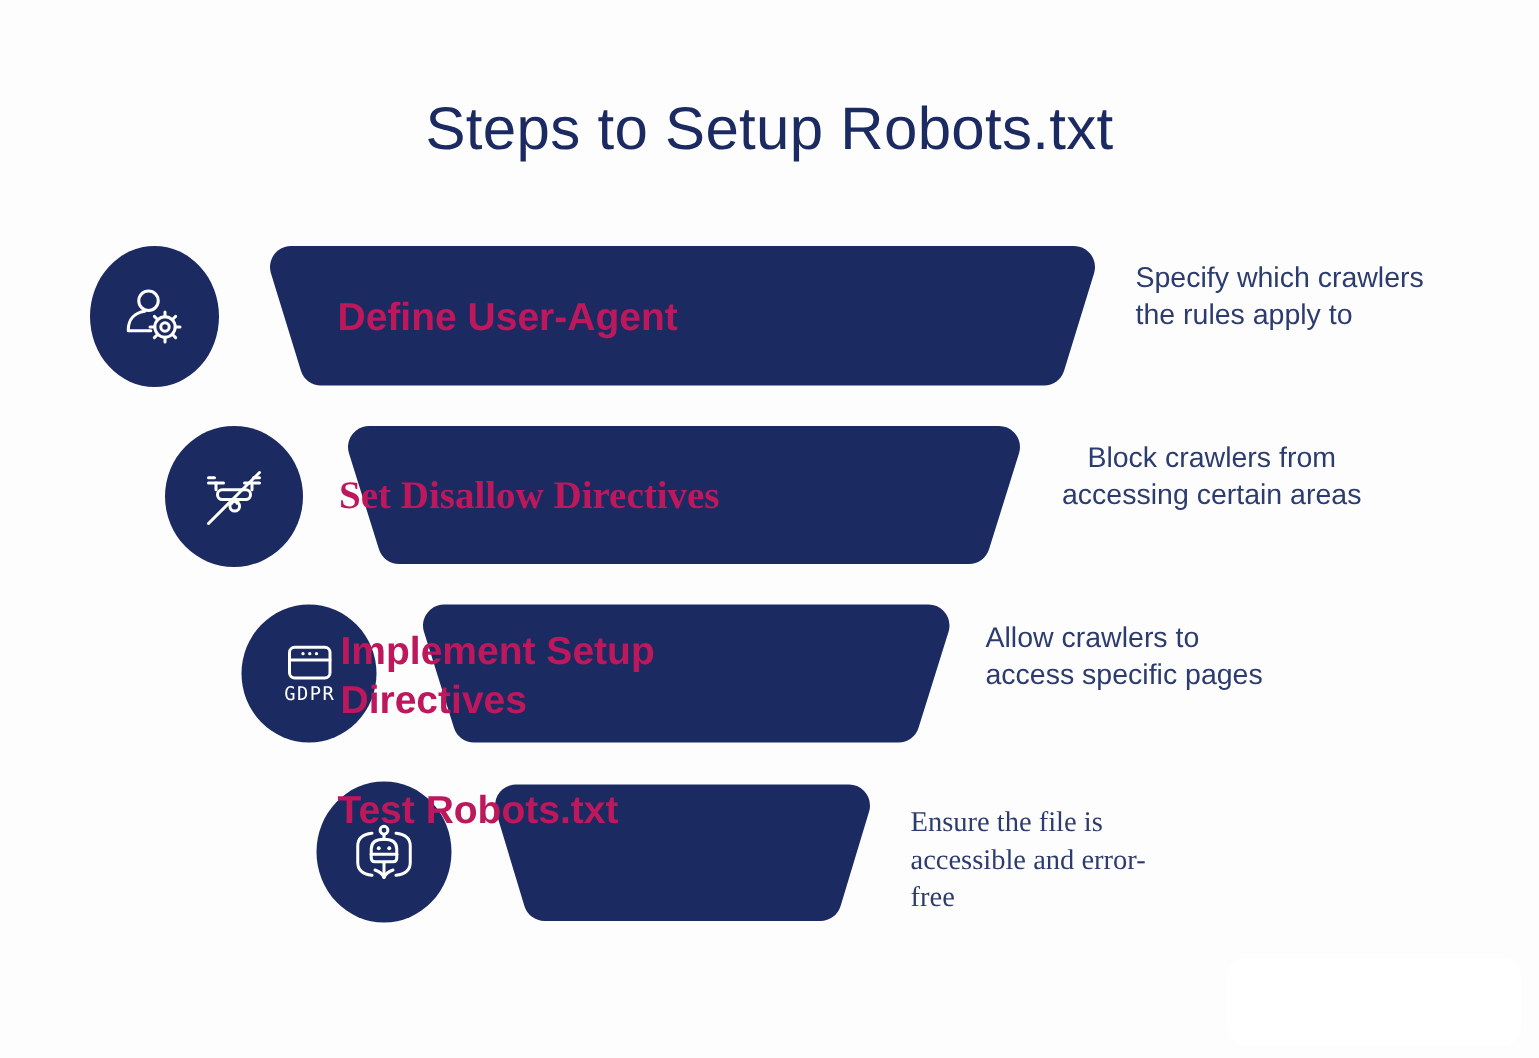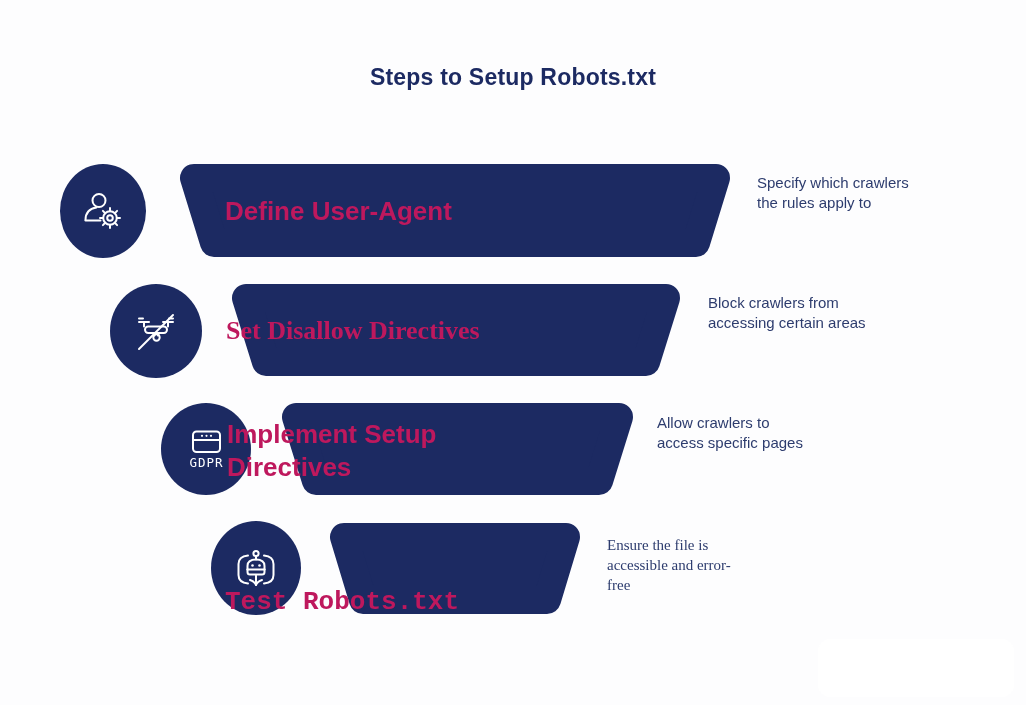--- a/index.html
+++ b/index.html
@@ -7,32 +7,32 @@
     width:1026px; height:705px;
     background:#fdfdfe;
     font-family:"Liberation Sans", sans-serif;
     position:relative; overflow:hidden;
   }
   .canvas { position:absolute; inset:0; width:1026px; height:705px; }
   .shapes { position:absolute; left:0; top:0; }
   .page-title {
     position:absolute; left:0; right:0; top:64px;
     text-align:center;
-    font-size:23px; font-weight:700; color:#1c2a62;
+    font-size:40px; font-weight:400; color:#1c2a62;
     letter-spacing:0.2px;
   }
   .step-label {
     position:absolute; transform:translate(-50%,-50%);
     color:#be185d; font-size:26px; font-weight:700;
     text-align:left; white-space:pre-line; line-height:1.25;
     width:460px;
   }
   .step-desc {
     position:absolute;
-    color:#2d3c6e; font-size:15px; font-weight:400;
+    color:#2d3c6e; font-size:19px; font-weight:400;
     line-height:1.32; white-space:pre-line; text-align:left;
   }
   .watermark {
     position:absolute; right:12px; bottom:8px;
     width:196px; height:58px;
     background:#ffffff; border-radius:12px;
   }
 </style>
 </head>
 <body>
@@ -101,25 +101,25 @@
       </g>
     </g>
   </svg>
 
   <div class="page-title">Steps to Setup Robots.txt</div>
 
   <div class="step-label" style="left:455px; top:211px;">Define User-Agent</div>
   <div class="step-label" style="left:456px; top:331px;font-family:Liberation Serif, serif;">Set Disallow Directives</div>
   <div class="step-label" style="left:457px; top:450px;">Implement Setup
 Directives</div>
-  <div class="step-label" style="left:455px; top:602px;font-family:Liberation Mono, monospace;">Test Robots.txt</div>
+  <div class="step-label" style="left:455px; top:540px;">Test Robots.txt</div>
 
   <div class="step-desc" style="left:757px; top:173px;">Specify which crawlers
 the rules apply to</div>
-  <div class="step-desc" style="left:708px; top:293px;">Block crawlers from
+  <div class="step-desc" style="left:708px; top:293px;text-align:center;">Block crawlers from
 accessing certain areas</div>
   <div class="step-desc" style="left:657px; top:413px;">Allow crawlers to
 access specific pages</div>
   <div class="step-desc" style="left:607px; top:536px;font-family:Liberation Serif, serif;">Ensure the file is
 accessible and error-
 free</div>
 
   <div class="watermark"></div>
 </div>
 

